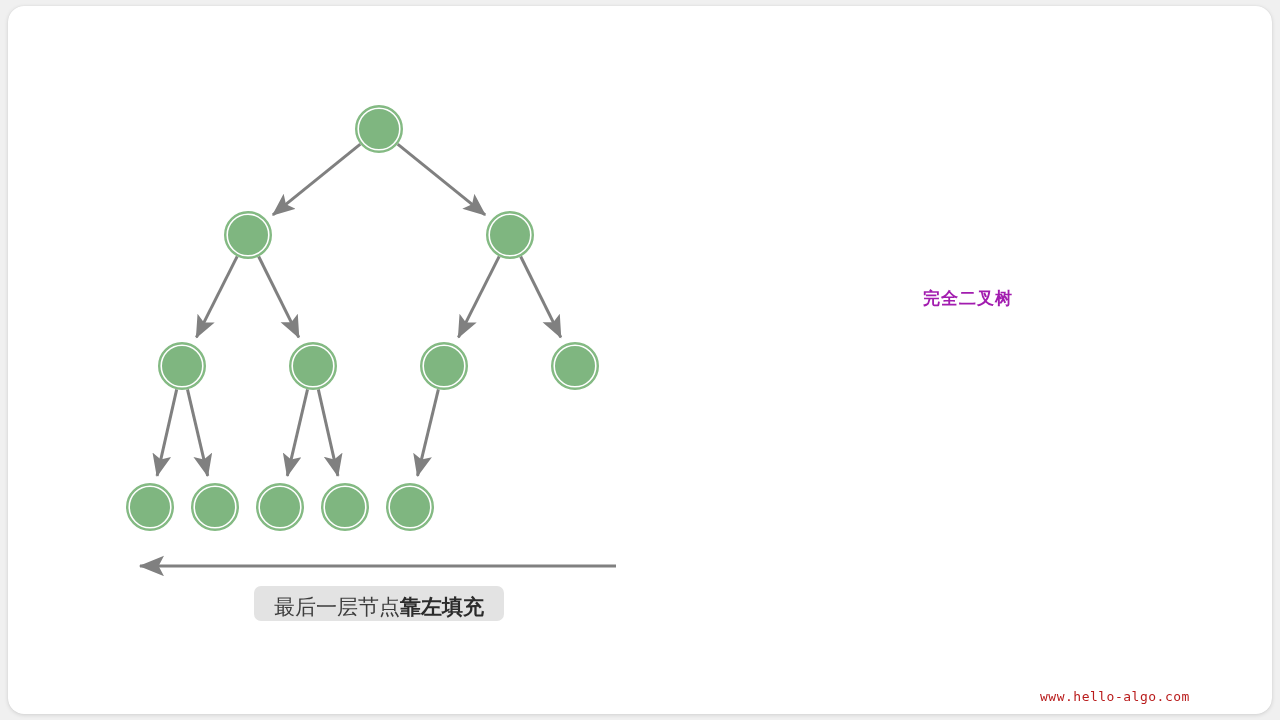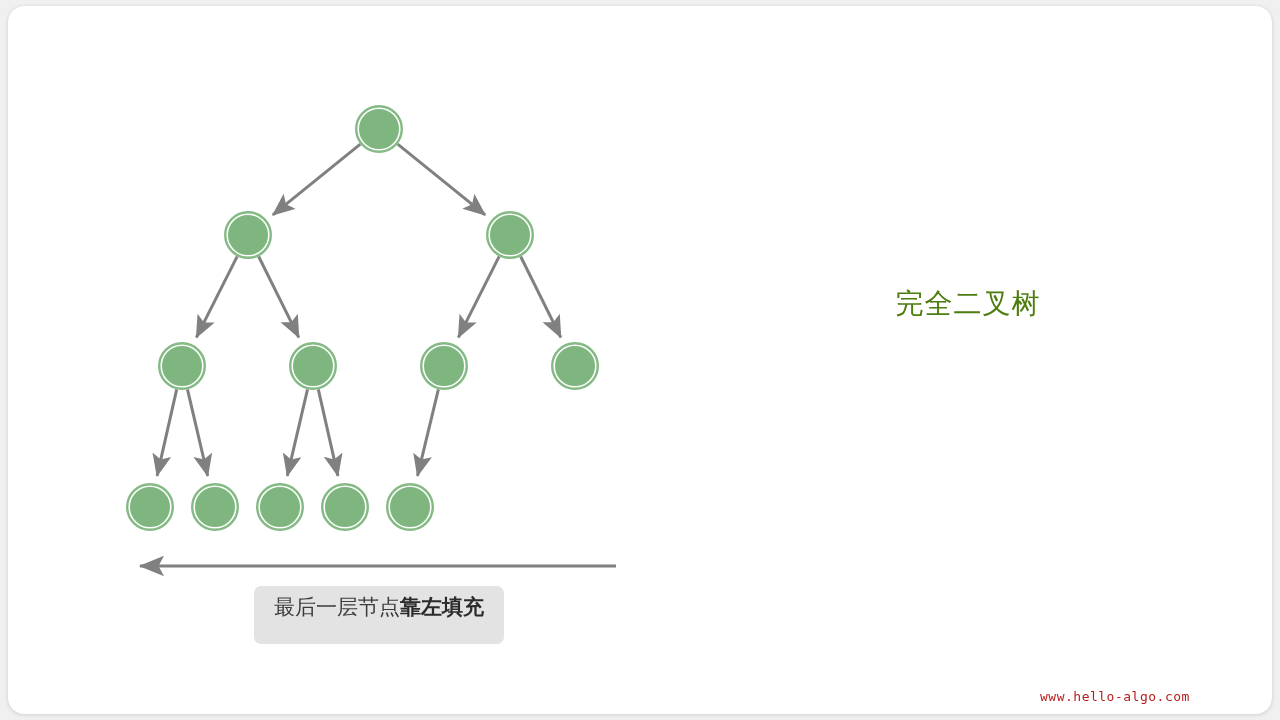--- a/index.html
+++ b/index.html
@@ -39,23 +39,23 @@
   }
   .label-block {
     position: absolute;
     left: 768px;
     top: 290px;
     width: 400px;
     text-align: center;
   }
   .label-title {
     font-family: "Liberation Sans", sans-serif;
-    font-size: 28px;
-    font-weight: normal;
-    color: #4d7c0f;
+    font-size: 17px;
+    font-weight: bold;
+    color: #a21caf;
     letter-spacing: 1px;
     line-height: 1;
     margin: 0 0 26px 0;
   }
   .label-subtitle {
     font-family: "DejaVu Sans Mono", monospace;
     font-size: 21px;
     color: #333333;
     letter-spacing: 0.5px;
     line-height: 1;
@@ -65,21 +65,21 @@
     position: absolute;
     left: 226px;
     top: 586px;
     width: 306px;
     text-align: center;
   }
   .caption-pill {
     display: inline-block;
     background: #e3e3e3;
     border-radius: 7px;
-    padding: 9px 20px 26px 20px;
+    padding: 9px 20px 3px 20px;
     font-family: "Liberation Sans", sans-serif;
     font-size: 21px;
     color: #3c3c3c;
     line-height: 1.1;
     white-space: nowrap;
   }
   .caption-pill .strong {
     font-weight: bold;
     color: #2b2b2b;
   }

